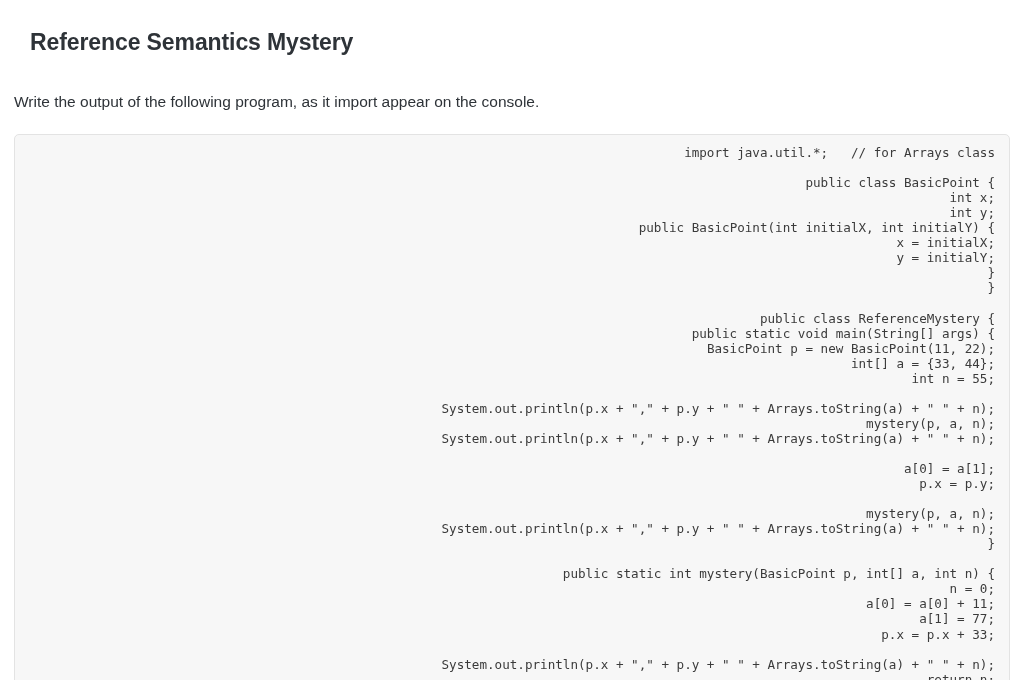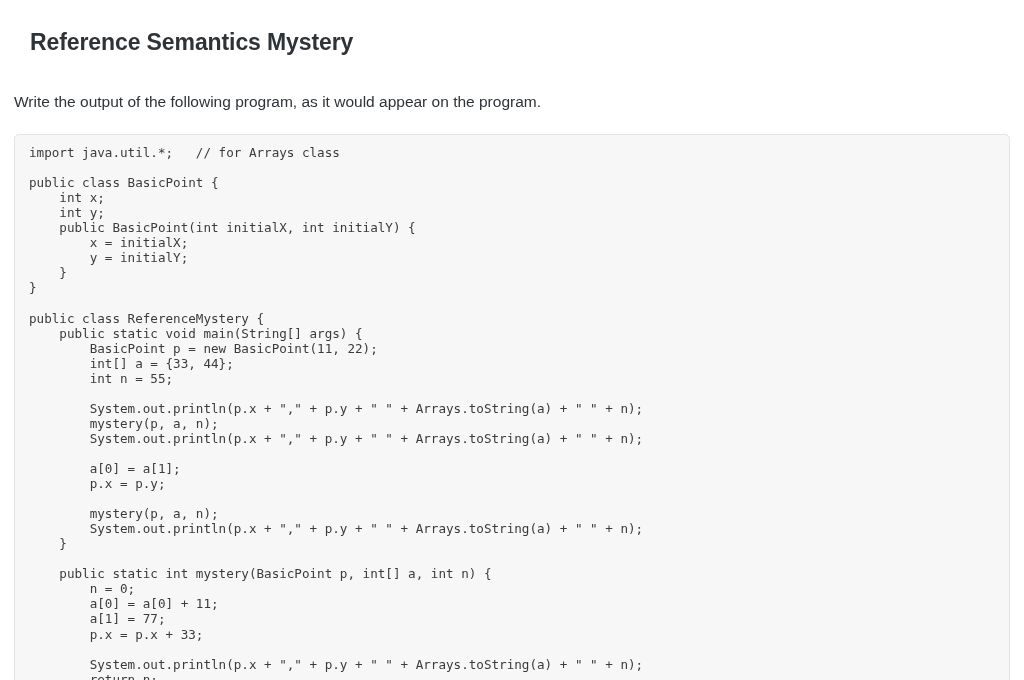--- a/index.html
+++ b/index.html
@@ -55,28 +55,29 @@
     font-size: 12.6px;
     line-height: 15.05px;
     color: #3b3b3b;
     white-space: pre;
     margin: 0;
     tab-size: 4;
   }
   .code-line {
     white-space: pre;
     min-height: 15.05px;
+    text-align: right;
   }
 </style>
 </head>
 <body>
 
 <div class="page">
 
   <h1 class="page-title">Reference Semantics Mystery</h1>
 
-  <p class="prompt-text">Write the output of the following program, as it would appear on the program.</p>
+  <p class="prompt-text">Write the output of the following program, as it import appear on the console.</p>
 
   <div class="code-card">
     <pre class="code-block"><code id="code-target"><div class="code-line">import java.util.*;   // for Arrays class</div><div class="code-line">&nbsp;</div><div class="code-line">public class BasicPoint {</div><div class="code-line">    int x;</div><div class="code-line">    int y;</div><div class="code-line">    public BasicPoint(int initialX, int initialY) {</div><div class="code-line">        x = initialX;</div><div class="code-line">        y = initialY;</div><div class="code-line">    }</div><div class="code-line">}</div><div class="code-line">&nbsp;</div><div class="code-line">public class ReferenceMystery {</div><div class="code-line">    public static void main(String[] args) {</div><div class="code-line">        BasicPoint p = new BasicPoint(11, 22);</div><div class="code-line">        int[] a = {33, 44};</div><div class="code-line">        int n = 55;</div><div class="code-line">&nbsp;</div><div class="code-line">        System.out.println(p.x + "," + p.y + " " + Arrays.toString(a) + " " + n);</div><div class="code-line">        mystery(p, a, n);</div><div class="code-line">        System.out.println(p.x + "," + p.y + " " + Arrays.toString(a) + " " + n);</div><div class="code-line">&nbsp;</div><div class="code-line">        a[0] = a[1];</div><div class="code-line">        p.x = p.y;</div><div class="code-line">&nbsp;</div><div class="code-line">        mystery(p, a, n);</div><div class="code-line">        System.out.println(p.x + "," + p.y + " " + Arrays.toString(a) + " " + n);</div><div class="code-line">    }</div><div class="code-line">&nbsp;</div><div class="code-line">    public static int mystery(BasicPoint p, int[] a, int n) {</div><div class="code-line">        n = 0;</div><div class="code-line">        a[0] = a[0] + 11;</div><div class="code-line">        a[1] = 77;</div><div class="code-line">        p.x = p.x + 33;</div><div class="code-line">&nbsp;</div><div class="code-line">        System.out.println(p.x + "," + p.y + " " + Arrays.toString(a) + " " + n);</div><div class="code-line">        return n;</div><div class="code-line">    }</div><div class="code-line">}</div></code></pre>
   </div>
 
 </div>
 
 </body></html>

